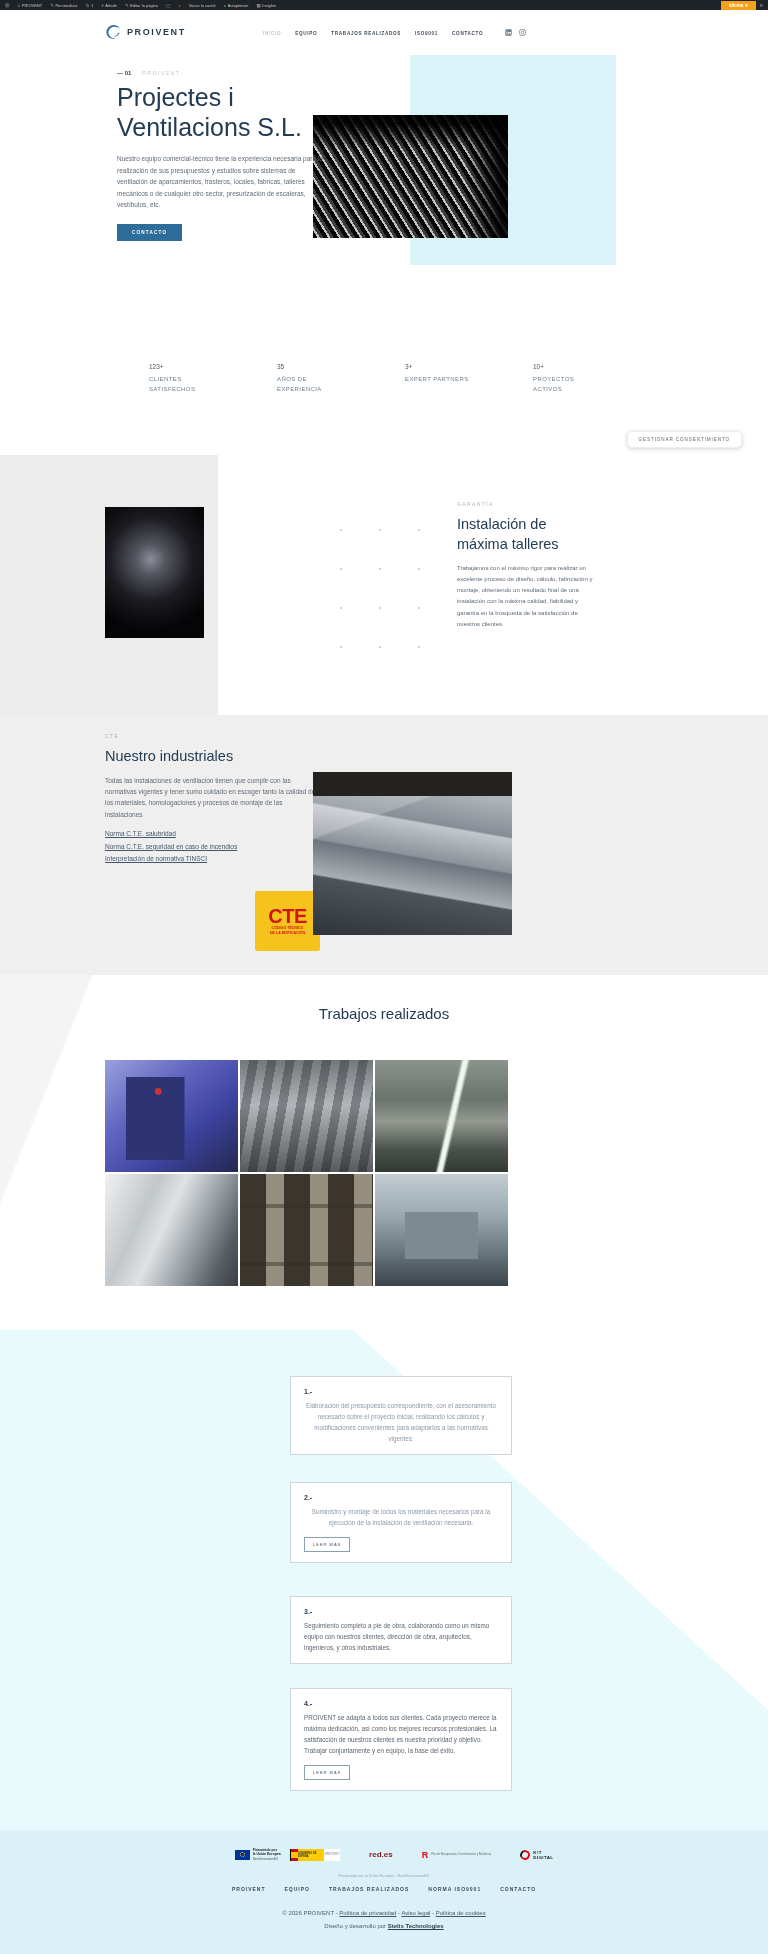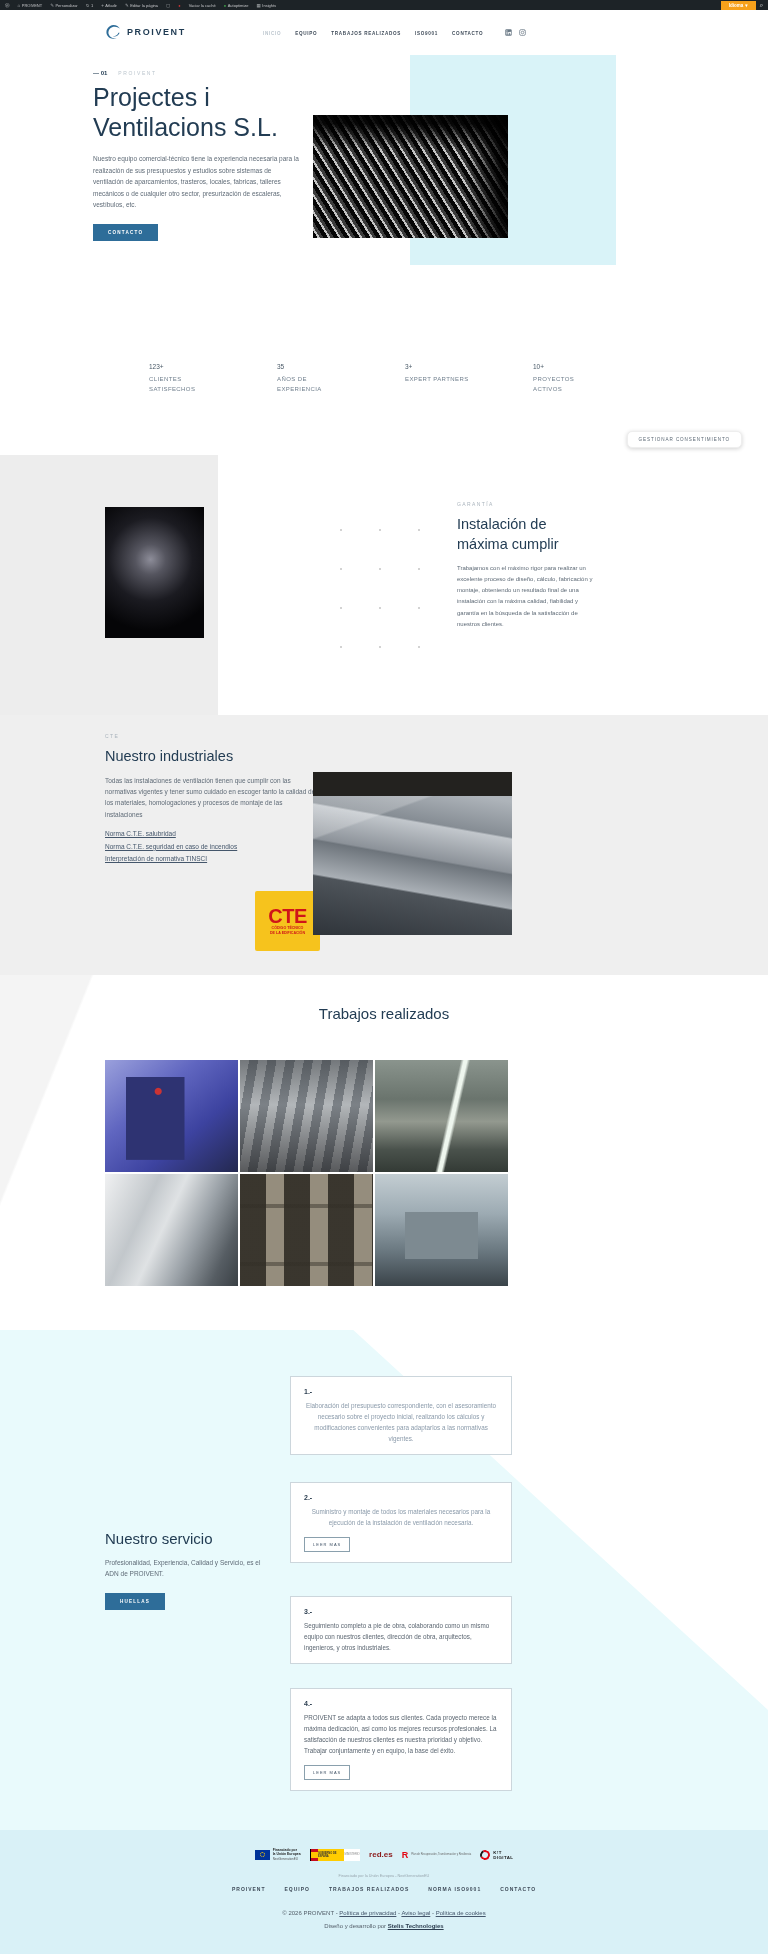--- a/index.html
+++ b/index.html
@@ -31,21 +31,21 @@
   .nav a.active { color:#bcc6ce; }
   .header-social { position:absolute; left:505px; top:19px; display:flex; gap:7px; align-items:center; }
 
   
   .hero-cyan { position:absolute; left:410px; top:55px; width:206px; height:210px; background:#d9f3f8; }
   .hero-img { position:absolute; left:313px; top:115px; width:195px; height:123px;
     background:
       linear-gradient(270deg, rgba(0,0,0,.85) 0 4%, transparent 22%),
       linear-gradient(180deg, rgba(0,0,0,.9) 0 7%, transparent 28%),
       repeating-linear-gradient(58deg, #060606 0 4px, #c4c4c4 4px 6px, #3c3c3c 6px 9px); }
-  .hero-content { position:absolute; left:93px; top:70px; width:216px; }
+  .hero-content { position:absolute; left:117px; top:70px; width:216px; }
   .kicker { display:flex; gap:11px; align-items:baseline; }
   .kicker-num { font-size:6px; font-weight:bold; color:#223c53; }
   .kicker-label { font-size:5px; letter-spacing:1.6px; color:#bcc6ce; }
   .hero-title { margin-top:7px; font-size:25px; line-height:1.18; font-weight:400; color:#223c53; }
   .hero-desc { margin-top:11px; width:206px; font-size:6.5px; line-height:1.78; color:#5f6b77; }
   .btn-solid { display:inline-block; margin-top:13px; background:#2e6d99; color:#fff;
     font-size:4.6px; font-weight:bold; letter-spacing:1.2px; padding:6px 15px; border:none; cursor:pointer; }
 
   
   .stats { position:absolute; left:149px; top:363px; display:grid; grid-template-columns:repeat(4,128px); }
@@ -128,21 +128,21 @@
   .step-text { margin-top:5px; font-size:6.3px; line-height:1.75; }
   .step.center .step-text { text-align:center; color:#8a9aaa; }
   .step.left .step-text { text-align:left; color:#5a6570; }
   .step-1 { top:46px; } .step-2 { top:152px; } .step-3 { top:266px; } .step-4 { top:358px; }
   .btn-outline { display:inline-block; margin-top:9px; border:1px solid #8aa0ad; color:#3c4f63;
     background:transparent; font-size:4px; letter-spacing:1px; padding:4px 8px; cursor:pointer; }
 
   
   .footer { position:absolute; left:0; top:1830px; width:768px; height:124px; background:#d9f1f7; }
   .logos { position:absolute; left:0; top:18px; width:768px; display:flex; justify-content:center; align-items:center; gap:9px; }
-  .logo-chip { display:flex; align-items:center; gap:3px; }
+  .logo-chip { display:flex; align-items:center; gap:3px;margin-left:20px; }
   .eu-flag { width:15px; height:10px; background:#003399; display:flex; align-items:center; justify-content:center; }
   .eu-ring { width:5px; height:5px; border:0.8px dotted #ffcc00; border-radius:50%; }
   .eu-text { font-size:3.4px; font-weight:bold; color:#222; line-height:1.25; }
   .eu-sub { font-size:3px; color:#555; font-weight:normal; }
   .gob-chip { display:flex; align-items:stretch; height:12px; background:#fff; }
   .gob-bar { width:1.5px; background:#000; }
   .gob-flag { width:7px; background:linear-gradient(180deg,#c60b1e 0 28%,#ffc400 28% 72%,#c60b1e 72%); }
   .gob-yellow { width:26px; background:#ffcc00; display:flex; align-items:center; justify-content:center; }
   .gob-yellow span { font-size:2.6px; color:#333; font-weight:bold; }
   .gob-gray { width:16px; background:#fff; display:flex; align-items:center; justify-content:center; }
@@ -297,21 +297,21 @@
         <span class="dot"></span>
       <span class="dot"></span>
         <span class="dot"></span>
         <span class="dot"></span>
       <span class="dot"></span>
         <span class="dot"></span>
         <span class="dot"></span>
     </div>
     <div class="gar-text">
       <div class="sec-label">GARANTÍA</div>
-      <h2 class="sec-title">Instalación de máxima cumplir</h2>
+      <h2 class="sec-title">Instalación de máxima talleres</h2>
       <p>Trabajamos con el máximo rigor para realizar un excelente proceso de diseño, cálculo, fabricación y montaje, obteniendo un resultado final de una instalación con la máxima calidad, fiabilidad y garantía en la búsqueda de la satisfacción de nuestros clientes.</p>
     </div>
   </div>
 
   <div class="cte">
     <div class="cte-text">
       <div class="sec-label">CTE</div>
       <h2 class="sec-title">Nuestro industriales</h2>
       <p>Todas las instalaciones de ventilación tienen que cumplir con las normativas vigentes y tener sumo cuidado en escoger tanto la calidad de los materiales, homologaciones y procesos de montaje de las instalaciones</p>
       <div class="cte-links">
@@ -334,25 +334,20 @@
       <div class="g g2"></div>
       <div class="g g3"></div>
       <div class="g g4"></div>
       <div class="g g5"></div>
       <div class="g g6"></div>
     </div>
   </div>
 
   <div class="servicio">
     <div class="svc-bg"></div>
-    <div class="svc-left">
-      <h2 class="svc-title">Nuestro servicio</h2>
-      <p class="svc-desc">Profesionalidad, Experiencia, Calidad y Servicio,  es el ADN de PROIVENT.</p>
-      <button class="btn-solid">HUELLAS</button>
-    </div>
     <div class="step step-1 center">
       <div class="step-num">1.-</div>
       <div class="step-text">Elaboración del presupuesto correspondiente, con el asesoramiento necesario sobre el proyecto inicial, realizando los cálculos y modificaciones convenientes para adaptarlos a las normativas vigentes.</div>
     </div>
     <div class="step step-2 center">
       <div class="step-num">2.-</div>
       <div class="step-text">Suministro y montaje de todos los  materiales necesarios para la ejecución de la instalación de ventilación necesaria.</div>
       <button class="btn-outline">LEER MÁS</button>
     </div>
     <div class="step step-3 left">

